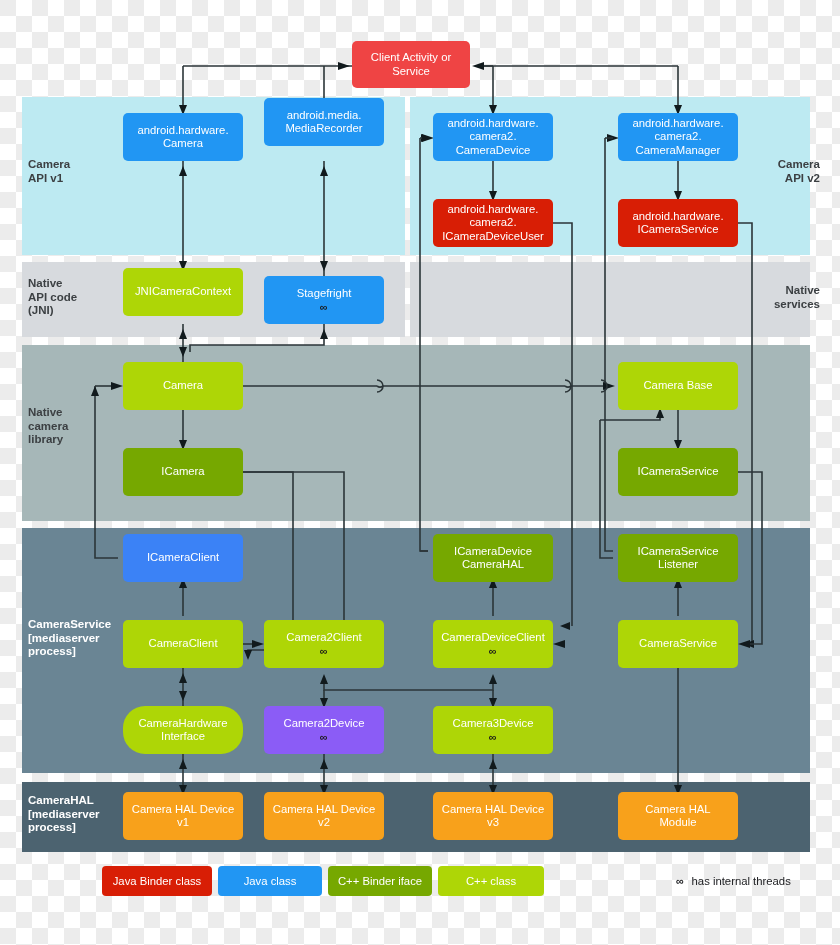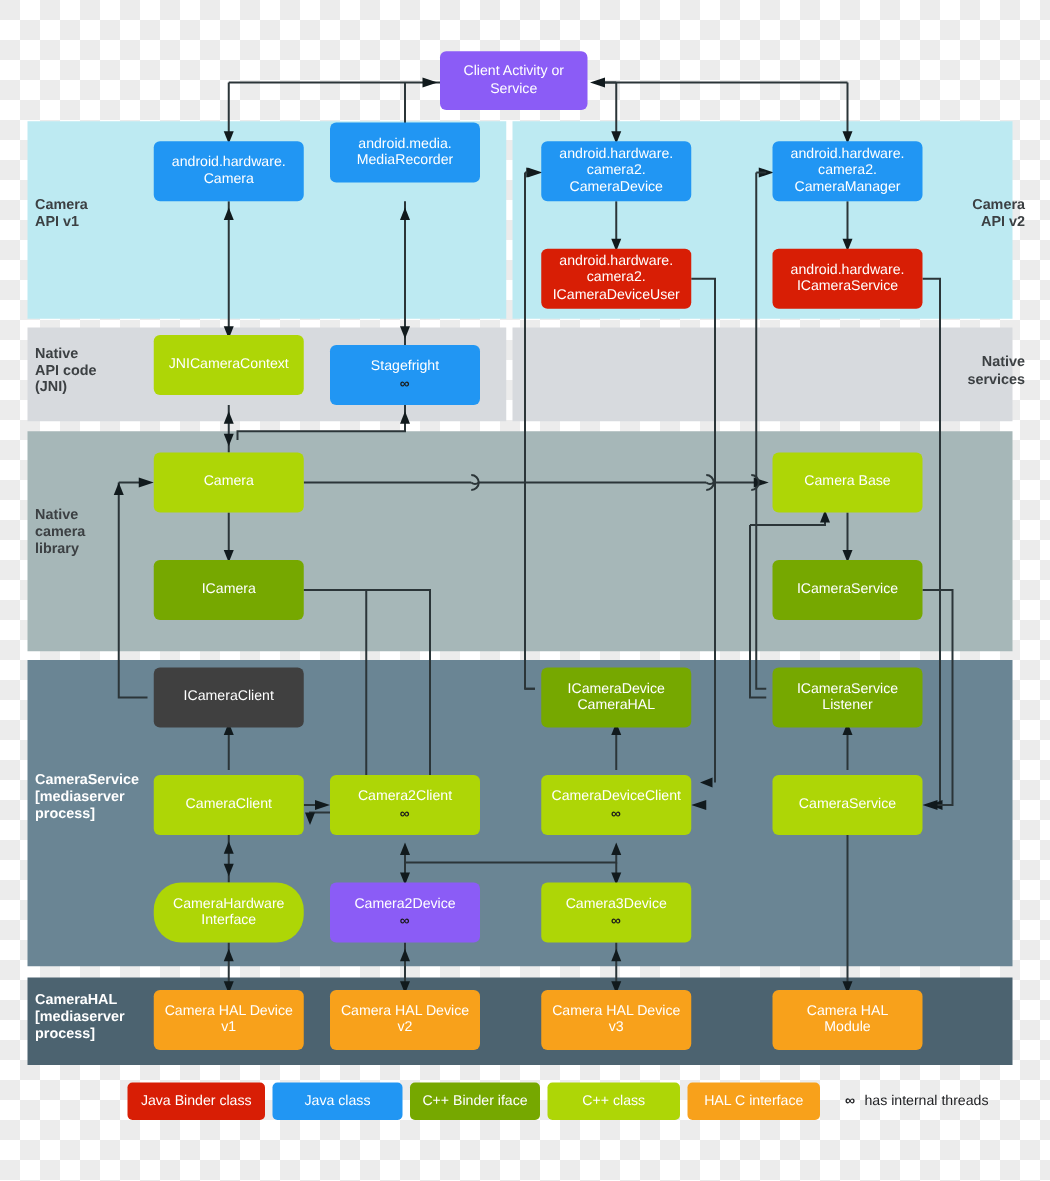--- a/index.html
+++ b/index.html
@@ -213,21 +213,21 @@
     <polygon class="head" points="324,759 320,769 328,769"></polygon>
     <path d="M493,754 L493,788"></path>
     <polygon class="head" points="493,795 489,785 497,785"></polygon>
     <polygon class="head" points="493,759 489,769 497,769"></polygon>
 
     <path d="M678,668 L678,788"></path>
     <polygon class="head" points="678,795 674,785 682,785"></polygon>
   </svg>
 
   <div id="nodes">
-      <div class="node" style="left: 352px; top: 41px; width: 118px; height: 47px; background: #8b5cf6;"><span>Client Activity or
+      <div class="node" style="left: 352px; top: 41px; width: 118px; height: 47px; background: #ef4444;"><span>Client Activity or
 Service</span></div>
       <div class="node" style="left: 123px; top: 113px; width: 120px; height: 48px; background: rgb(33, 150, 243);"><span>android.hardware.
 Camera</span></div>
       <div class="node" style="left: 264px; top: 98px; width: 120px; height: 48px; background: rgb(33, 150, 243);"><span>android.media.
 MediaRecorder</span></div>
       <div class="node" style="left: 433px; top: 113px; width: 120px; height: 48px; background: rgb(33, 150, 243);"><span>android.hardware.
 camera2.
 CameraDevice</span></div>
       <div class="node" style="left: 618px; top: 113px; width: 120px; height: 48px; background: rgb(33, 150, 243);"><span>android.hardware.
 camera2.
@@ -236,21 +236,21 @@
 camera2.
 ICameraDeviceUser</span></div>
       <div class="node" style="left: 618px; top: 199px; width: 120px; height: 48px; background: rgb(216, 30, 5);"><span>android.hardware.
 ICameraService</span></div>
       <div class="node" style="left: 123px; top: 268px; width: 120px; height: 48px; background: rgb(174, 214, 6);"><span>JNICameraContext</span></div>
       <div class="node" style="left: 264px; top: 276px; width: 120px; height: 48px; background: rgb(33, 150, 243);"><span>Stagefright</span><span class="inf">∞</span></div>
       <div class="node" style="left: 123px; top: 362px; width: 120px; height: 48px; background: rgb(174, 214, 6);"><span>Camera</span></div>
       <div class="node" style="left: 618px; top: 362px; width: 120px; height: 48px; background: rgb(174, 214, 6);"><span>Camera Base</span></div>
       <div class="node" style="left: 123px; top: 448px; width: 120px; height: 48px; background: rgb(118, 168, 0);"><span>ICamera</span></div>
       <div class="node" style="left: 618px; top: 448px; width: 120px; height: 48px; background: rgb(118, 168, 0);"><span>ICameraService</span></div>
-      <div class="node" style="left: 123px; top: 534px; width: 120px; height: 48px; background: #404040;"><span>ICameraClient</span></div>
+      <div class="node" style="left: 123px; top: 534px; width: 120px; height: 48px; background: #3b82f6;"><span>ICameraClient</span></div>
       <div class="node" style="left: 433px; top: 534px; width: 120px; height: 48px; background: rgb(118, 168, 0);"><span>ICameraDevice
 CameraHAL</span></div>
       <div class="node" style="left: 618px; top: 534px; width: 120px; height: 48px; background: rgb(118, 168, 0);"><span>ICameraService
 Listener</span></div>
       <div class="node" style="left: 123px; top: 620px; width: 120px; height: 48px; background: rgb(174, 214, 6);"><span>CameraClient</span></div>
       <div class="node" style="left: 264px; top: 620px; width: 120px; height: 48px; background: rgb(174, 214, 6);"><span>Camera2Client</span><span class="inf">∞</span></div>
       <div class="node" style="left: 433px; top: 620px; width: 120px; height: 48px; background: rgb(174, 214, 6);"><span>CameraDeviceClient</span><span class="inf">∞</span></div>
       <div class="node" style="left: 618px; top: 620px; width: 120px; height: 48px; background: rgb(174, 214, 6);"><span>CameraService</span></div>
       <div class="node" style="left: 123px; top: 706px; width: 120px; height: 48px; background: rgb(174, 214, 6); border-radius: 22px;"><span>CameraHardware
 Interface</span></div>
@@ -264,20 +264,19 @@
 v3</span></div>
       <div class="node" style="left: 618px; top: 792px; width: 120px; height: 48px; background: rgb(248, 161, 27);"><span>Camera HAL
 Module</span></div>
     </div>
 
   <div class="legend" id="legend">
       <div class="legend-chip" style="left: 102px; width: 110px; background: rgb(216, 30, 5);">Java Binder class</div>
       <div class="legend-chip" style="left: 218px; width: 104px; background: rgb(33, 150, 243);">Java class</div>
       <div class="legend-chip" style="left: 328px; width: 104px; background: rgb(118, 168, 0);">C++ Binder iface</div>
       <div class="legend-chip" style="left: 438px; width: 106px; background: rgb(174, 214, 6);">C++ class</div>
-      <div class="legend-chip" style="left: 550px; width: 106px; background: rgb(248, 161, 27);">HAL C interface</div>
       <div class="legend-note" style="left: 676px;">
         <span class="sym">∞</span>
         <span>has internal threads</span>
       </div>
     </div>
 
 </div>
 
 </body></html>

